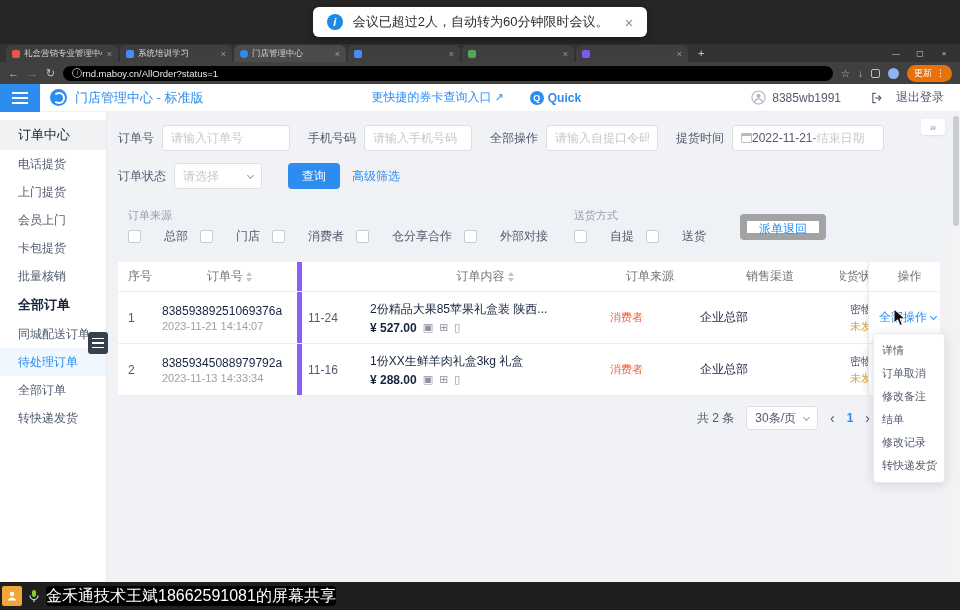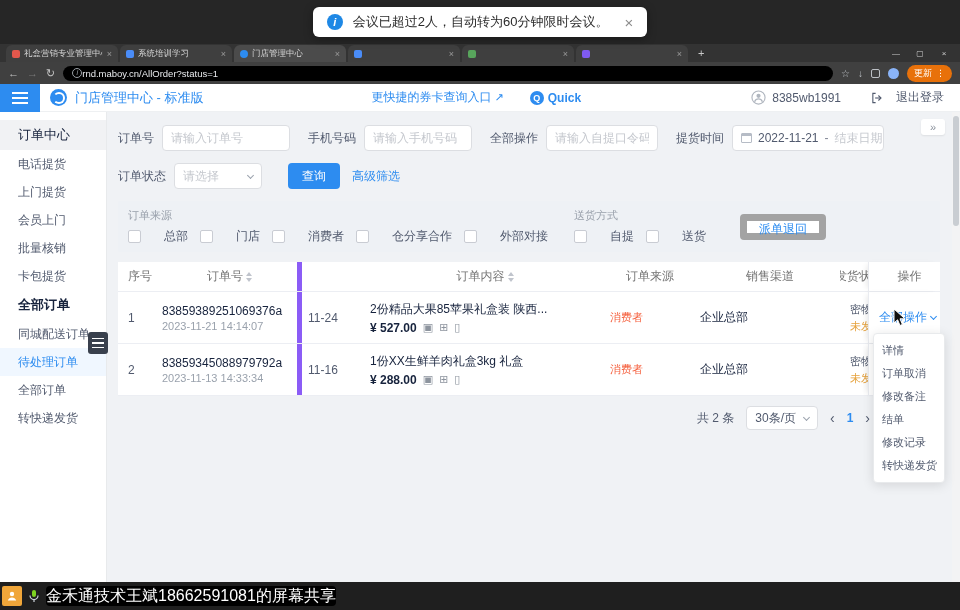--- a/index.html
+++ b/index.html
@@ -84,21 +84,21 @@
   
   .main{position:absolute;left:107px;top:112px;width:853px;height:470px;padding:13px 0 0 11px}
   .frow{display:flex;align-items:center;margin-bottom:12px}
   .flabel{font-size:12px;color:#515a6e;white-space:nowrap;margin-right:8px}
   .gap{width:18px}
   .inp{height:26px;border:1px solid #dcdee2;border-radius:4px;background:#fff;font-size:12px;
        padding:0 8px;color:#515a6e;outline:none}
   .inp::placeholder{color:#c5c8ce}
   .w-order{width:128px}.w-phone{width:108px}.w-code{width:112px}
   .datebox{height:26px;width:152px;border:1px solid #dcdee2;border-radius:4px;background:#fff;
-           display:flex;align-items:center;padding:0 8px;gap:6px;font-size:12px;white-space:nowrap}
+           display:flex;align-items:center;padding:0 8px;gap:0;font-size:12px;white-space:nowrap}
   .cal{width:11px;height:10px;border:1px solid #b6bcc6;border-radius:1px;position:relative;flex:0 0 auto}
   .cal:before{content:"";position:absolute;top:0;left:0;right:0;height:2px;background:#b6bcc6}
   .d-start{color:#515a6e}.d-sep{color:#808695}.d-end{color:#c5c8ce}
   .selectbox{height:26px;width:88px;border:1px solid #dcdee2;border-radius:4px;background:#fff;
              display:flex;align-items:center;justify-content:space-between;padding:0 8px;
              font-size:12px;color:#c5c8ce;cursor:pointer}
   .chev{width:5px;height:5px;border-right:1px solid #9aa2ad;border-bottom:1px solid #9aa2ad;
         transform:rotate(45deg);margin-top:-2px}
   .btn-primary{height:26px;padding:0 14px;background:#2d8cf0;color:#fff;border:none;border-radius:4px;
                font-size:12px;margin-left:26px;cursor:pointer}
@@ -276,22 +276,22 @@
       </svg>
       <span>退出登录</span>
     </div>
   </div>
 
   <aside class="sidebar">
     <div class="sb-h1">订单中心</div>
     <div class="sb-item">电话提货</div>
     <div class="sb-item">上门提货</div>
     <div class="sb-item">会员上门</div>
+    <div class="sb-item">卡包提货</div>
     <div class="sb-item">批量核销</div>
-    <div class="sb-item">卡包提货</div>
     <div class="sb-h2">全部订单</div>
     <div class="sb-item">同城配送订单</div>
     <div class="sb-item active">待处理订单</div>
     <div class="sb-item">全部订单</div>
     <div class="sb-item">转快递发货</div>
   </aside>
 
   <div class="float-btn">
       <i></i>
       <i></i>

